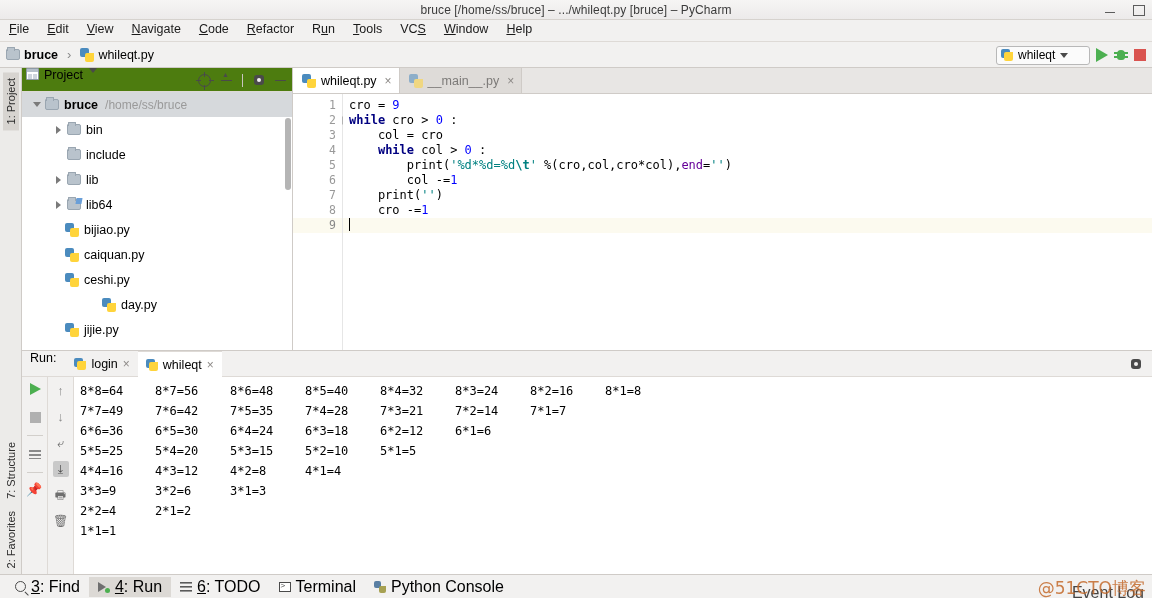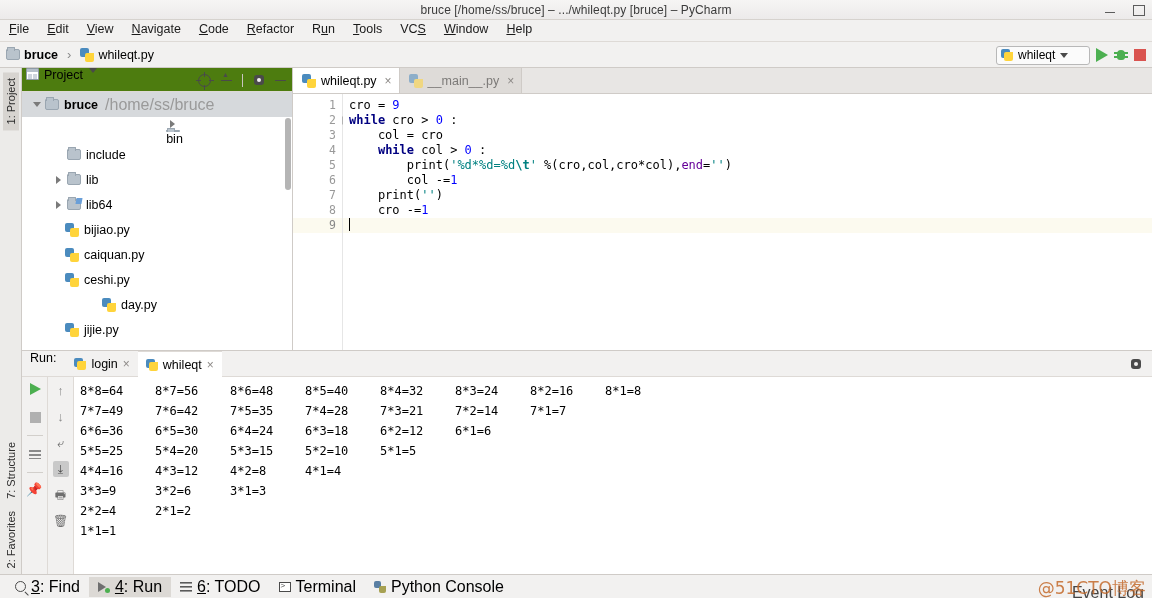--- a/index.html
+++ b/index.html
@@ -264,21 +264,21 @@
     display: block; width: 0; height: 0;
     border-top: 4px solid transparent; border-bottom: 4px solid transparent;
     border-left: 5px solid #7a7a7a;
   }
   .arrow.open i {
     border-left: 4px solid transparent; border-right: 4px solid transparent;
     border-top: 5px solid #7a7a7a; border-bottom: none;
   }
   .tree-label { margin-left: 5px; }
   .tree-label.bold { font-weight: bold; }
-  .tree-path { margin-left: 7px; color: #9a9a9a; font-size: 16px; }
+  .tree-path { margin-left: 7px; color: #9a9a9a; font-size: 12px; }
   .lnk-ico::after {
     content: ""; position: absolute; right: -2px; top: -2px;
     width: 6px; height: 6px; background: #6a9fd8;
     transform: skewX(-10deg);
   }
 
   .panel-scrollbar {
     position: absolute; right: 1px; top: 0; width: 6px;
     background: #b5b5b5; border-radius: 3px;
   }
@@ -556,21 +556,21 @@
           </div>
           <div class="tree" id="tree">
               <div class="tree-row sel" style="padding-left: 8px;">
                 <span class="arrow open">
                   <i></i>
                 </span>
                 <span class="ico folder-ico" style="margin-left: 2px;"></span>
                 <span class="tree-label bold">bruce</span>
                 <span class="tree-path">/home/ss/bruce</span>
               </div>
-              <div class="tree-row" style="padding-left: 30px; flex-direction: column;">
+              <div class="tree-row" style="padding-left: 30px;">
                 <span class="arrow">
                   <i></i>
                 </span>
                 <span class="ico folder-ico" style="margin-left: 2px;"></span>
                 <span class="tree-label">bin</span>
               </div>
               <div class="tree-row" style="padding-left: 30px;">
                 <span class="arrow"></span>
                 <span class="ico folder-ico" style="margin-left: 2px;"></span>
                 <span class="tree-label">include</span>

